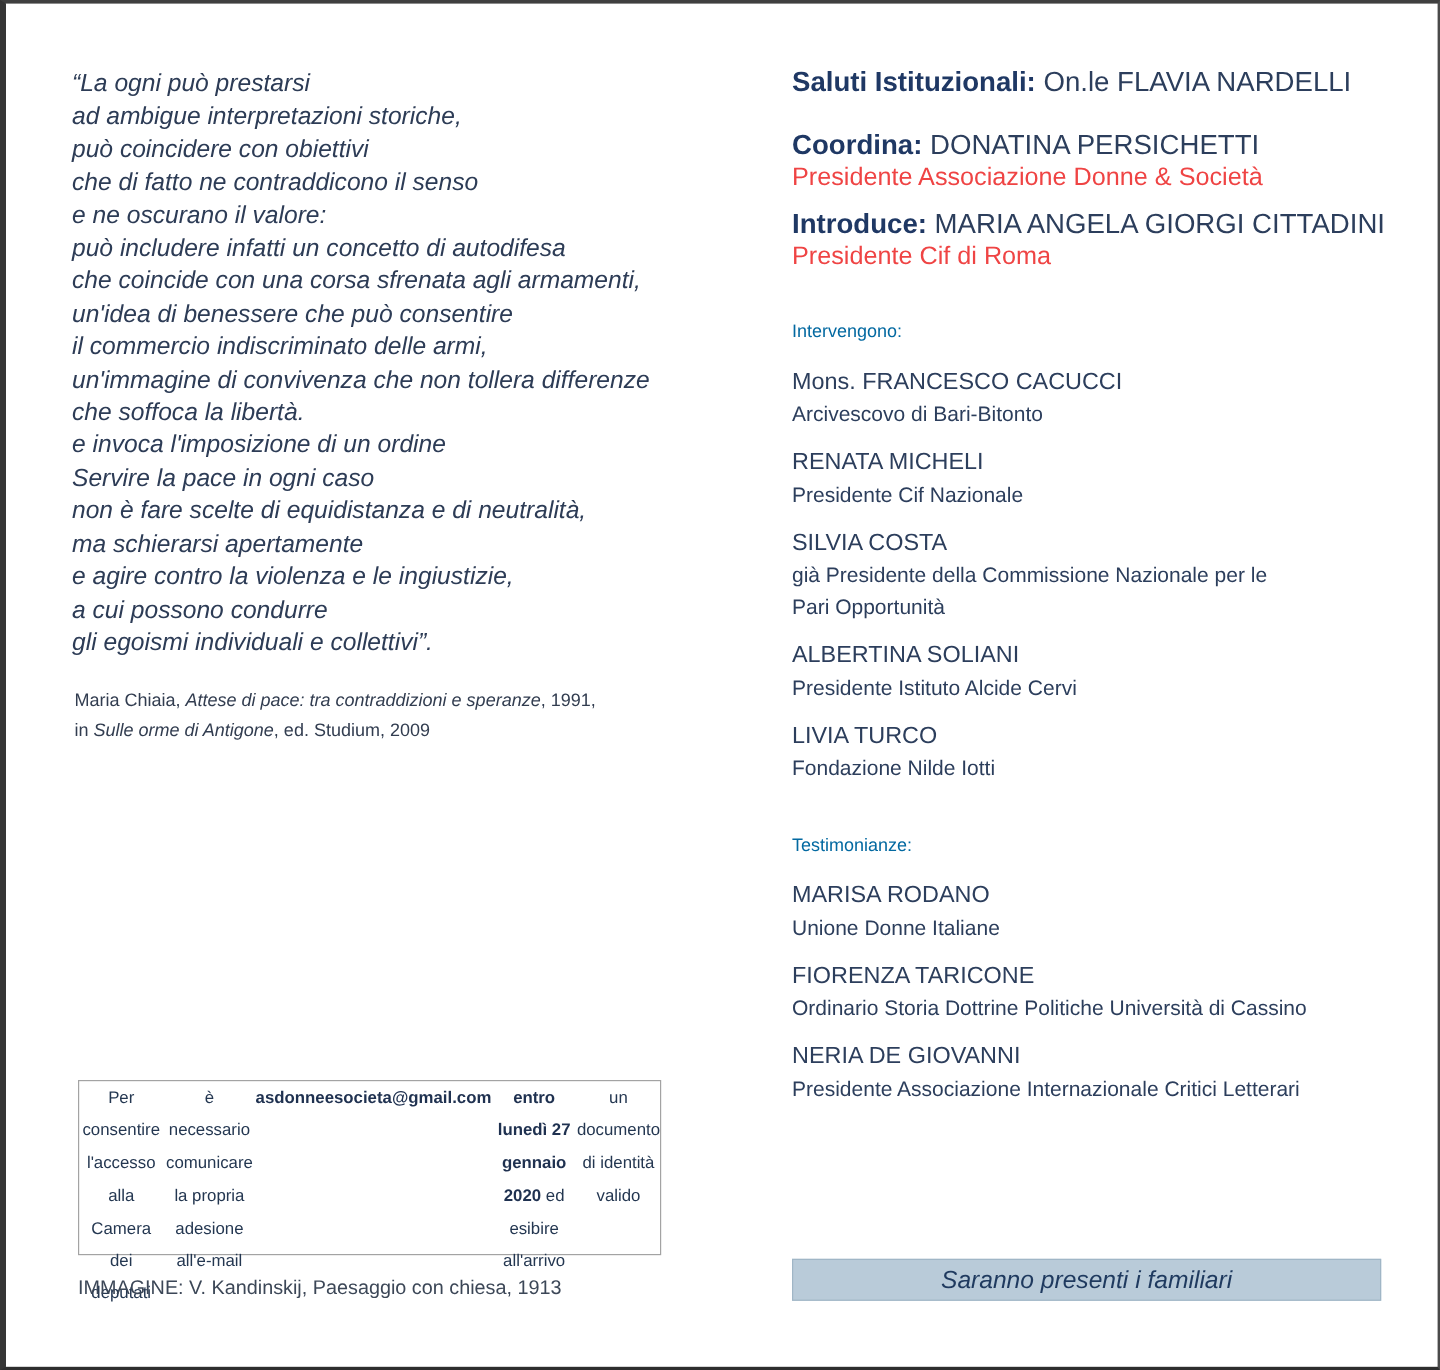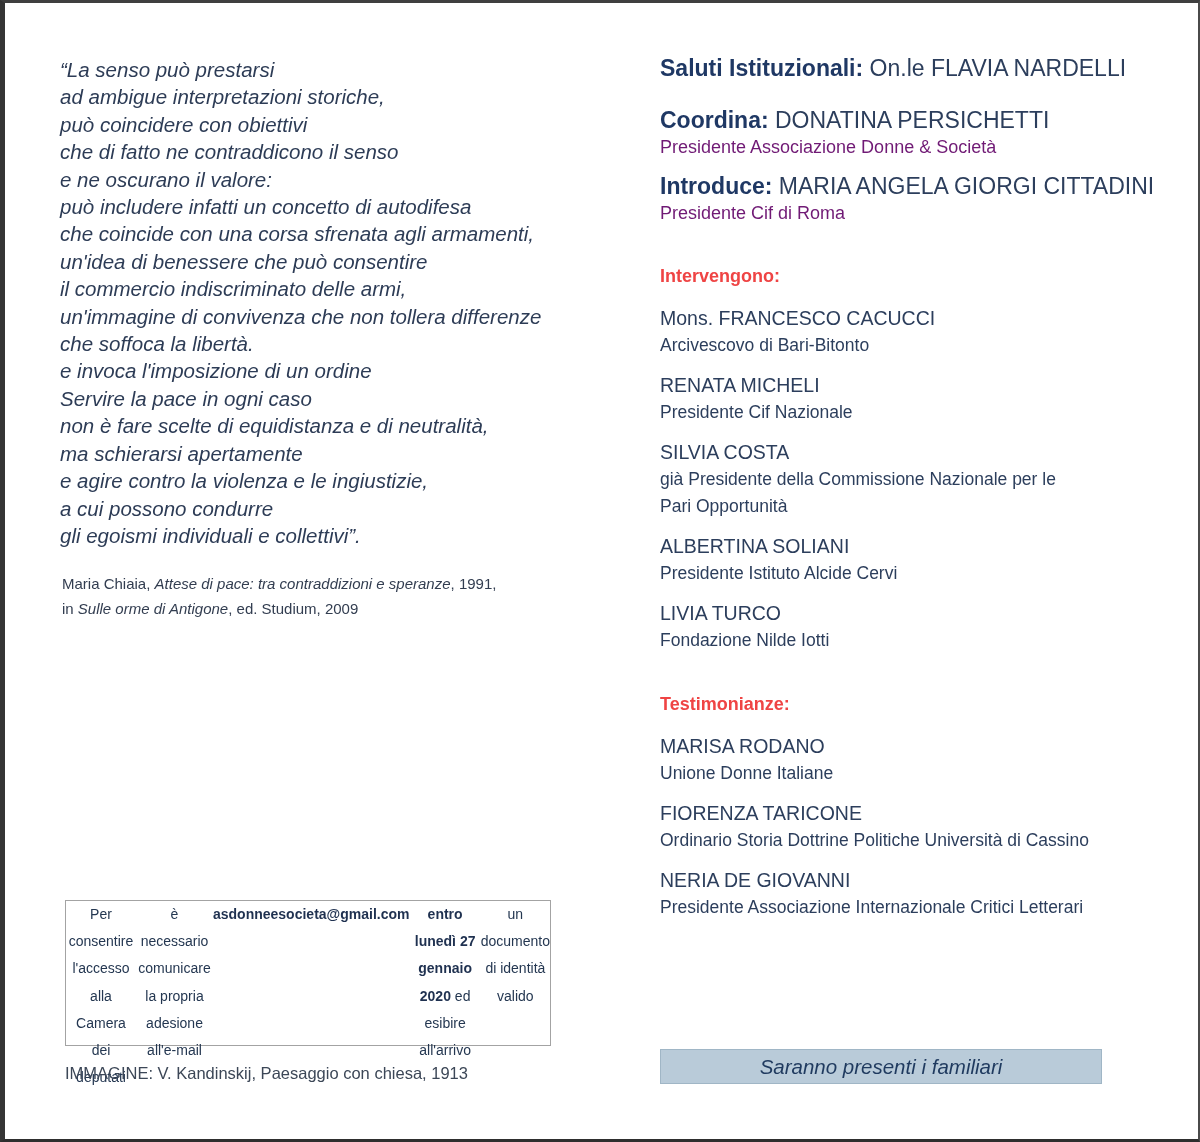--- a/index.html
+++ b/index.html
@@ -71,58 +71,58 @@
     left: 655px;
     top: 52px;
     width: 505px;
     color: #2c3e5c;
   }
   .intro-line { font-size: 23px; line-height: 27px; }
   .intro-line .lbl { font-weight: bold; color: #1f3864; }
   .intro-saluti   { margin-bottom: 25px; }
   .intro-coordina { margin-bottom: 12px; }
   .intro-introduce{ margin-bottom: 36px; }
-  .role-line { font-size: 18px; line-height: 27px; color: #701a75; }
+  .role-line { font-size: 21px; line-height: 27px; color: #ef4444; }
 
   .section-title {
-    font-size: 18px;
-    font-weight: bold;
-    color: #ef4444;
+    font-size: 15px;
+    font-weight: normal;
+    color: #0369a1;
     line-height: 27px;
     margin-bottom: 15px;
   }
   .section-title.testimonianze { margin-top: 37px; }
 
   .speaker { margin-bottom: 13px; }
   .speaker .name { font-size: 19.5px; line-height: 27px; color: #2c3e5c; }
   .speaker .role { font-size: 17.5px; line-height: 27px; color: #2c3e5c; }
 
   .banner {
     position: absolute;
     left: 655px;
     top: 1046px;
-    width: 442px;
+    width: 491px;
     height: 35px;
     box-sizing: border-box;
     background: #b9cbd9;
     border: 1px solid #a0b6c6;
     text-align: center;
     font-style: italic;
     font-size: 20.5px;
     line-height: 33px;
     color: #1f3a5f;
   }
 </style>
 </head>
 <body>
 
 <div class="page">
 
   <div class="quote">
-    <div>“La senso può prestarsi</div>
+    <div>“La ogni può prestarsi</div>
     <div>ad ambigue interpretazioni storiche,</div>
     <div>può coincidere con obiettivi</div>
     <div>che di fatto ne contraddicono il senso</div>
     <div>e ne oscurano il valore:</div>
     <div>può includere infatti un concetto di autodifesa</div>
     <div>che coincide con una corsa sfrenata agli armamenti,</div>
     <div>un'idea di benessere che può consentire</div>
     <div>il commercio indiscriminato delle armi,</div>
     <div>un'immagine di convivenza che non tollera differenze</div>
     <div>che soffoca la libertà.</div>

